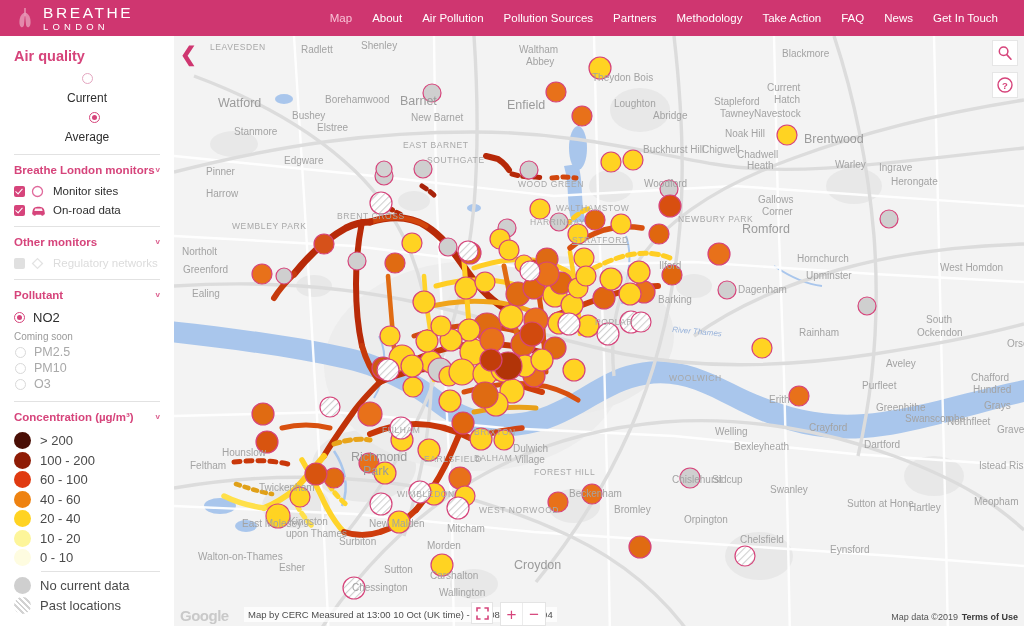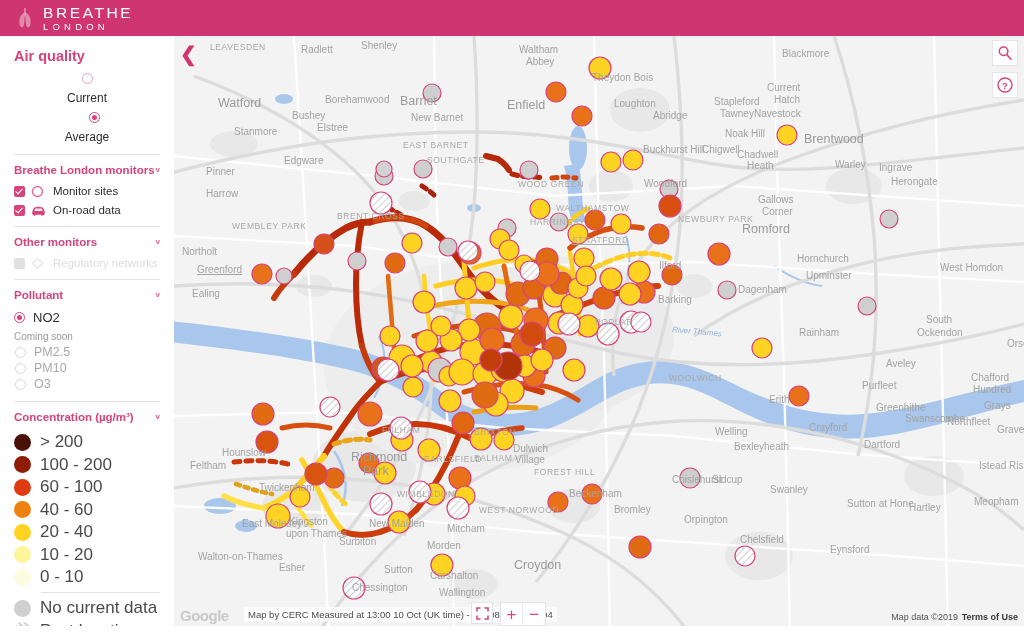--- a/index.html
+++ b/index.html
@@ -89,21 +89,21 @@
   .clabel.gray { color: #dcdcdc; }
 
   .coming { font-size: 10px; color: #9a9a9a; margin: 6px 0 3px 0; }
   .poll-row { display: flex; align-items: center; gap: 8px; margin-bottom: 4px; }
   .poll-row .rlabel { font-size: 13px; }
   .poll-sub { display: flex; align-items: center; gap: 8px; margin-bottom: 2px; padding-left: 1px; }
   .poll-sub .rlabel { font-size: 12.5px; color: #a9a9a9; }
 
   .legend-row { display: flex; align-items: center; gap: 9px; margin-bottom: 2.5px; }
   .swatch { width: 17px; height: 17px; border-radius: 50%; flex: none; }
-  .lg-label { font-size: 17px; color: #4a4a4a; }
+  .lg-label { font-size: 13px; color: #4a4a4a; }
   .legend-div { height:1px; background:#e2e2e2; margin:5px 0 5px 27px; }
   .hatch {
     width: 17px; height: 17px; border-radius: 50%; flex:none;
     background: repeating-linear-gradient(45deg,#ffffff 0 2px,#d2d2d2 2px 4px);
   }
   .bottom-hr { height:1px; background:#e2e2e2; margin-top: 14px; }
 
   
   .map {
     position: absolute; top: 36px; left: 174px;
@@ -179,20 +179,32 @@
     <div class="logo-wrap">
       <svg class="logo-mark" viewBox="0 0 24 26">
         <path d="M12 2 L12 11" stroke="#fff" stroke-width="1.4" fill="none"></path>
         <path d="M12 7 C9 8 7 10 6.2 14 C5.6 17.5 5.8 21 7.4 22.6 C9 24 10.6 22.6 10.9 20.4 C11.2 17.6 11.6 13 12 7Z" fill="#fff" opacity=".75"></path>
         <path d="M12 7 C15 8 17 10 17.8 14 C18.4 17.5 18.2 21 16.6 22.6 C15 24 13.4 22.6 13.1 20.4 C12.8 17.6 12.4 13 12 7Z" fill="#fff" opacity=".75"></path>
       </svg>
       <div class="logo-text">
         <span class="logo-l1">BREATHE</span>
         <span class="logo-l2">LONDON</span>
       </div>
+    </div>
+    <div class="nav">
+      <a class="nav-item active">Map</a>
+      <a class="nav-item strong">About</a>
+      <a class="nav-item strong">Air Pollution</a>
+      <a class="nav-item strong">Pollution Sources</a>
+      <a class="nav-item strong">Partners</a>
+      <a class="nav-item strong">Methodology</a>
+      <a class="nav-item strong">Take Action</a>
+      <a class="nav-item strong">FAQ</a>
+      <a class="nav-item strong">News</a>
+      <a class="nav-item strong">Get In Touch</a>
     </div>
   </div>
 
   <div class="sidebar">
 
     <div class="panel-title">Air quality</div>
 
     <div class="radio-row">
       <span class="radio"></span>
       <span class="rlabel">Current</span>
@@ -621,21 +633,21 @@
         <div class="maplabel" style="left: 705px; top: 126px;">Ingrave</div>
         <div class="maplabel" style="left: 717px; top: 140px;">Herongate</div>
         <div class="maplabel caps" style="left: 229px; top: 104px;">EAST BARNET</div>
         <div class="maplabel caps" style="left: 253px; top: 119px;">SOUTHGATE</div>
         <div class="maplabel" style="left: 110px; top: 119px;">Edgware</div>
         <div class="maplabel" style="left: 60px; top: 90px;">Stanmore</div>
         <div class="maplabel" style="left: 32px; top: 130px;">Pinner</div>
         <div class="maplabel" style="left: 32px; top: 152px;">Harrow</div>
         <div class="maplabel caps" style="left: 58px; top: 185px;">WEMBLEY PARK</div>
         <div class="maplabel" style="left: 8px; top: 210px;">Northolt</div>
-        <div class="maplabel" style="left: 23px; top: 228px; text-decoration: underline;">Greenford</div>
+        <div class="maplabel" style="left: 9px; top: 228px;">Greenford</div>
         <div class="maplabel" style="left: 18px; top: 252px;">Ealing</div>
         <div class="maplabel caps" style="left: 163px; top: 175px;">BRENT CROSS</div>
         <div class="maplabel caps" style="left: 344px; top: 143px;">WOOD GREEN</div>
         <div class="maplabel caps" style="left: 356px; top: 181px;">HARRINGAY</div>
         <div class="maplabel caps" style="left: 382px; top: 167px;">WALTHAMSTOW</div>
         <div class="maplabel" style="left: 470px; top: 142px;">Woodford</div>
         <div class="maplabel" style="left: 469px; top: 108px;">Buckhurst Hill</div>
         <div class="maplabel" style="left: 528px; top: 108px;">Chigwell</div>
         <div class="maplabel" style="left: 563px; top: 113px;">Chadwell</div>
         <div class="maplabel" style="left: 573px; top: 124px;">Heath</div>

